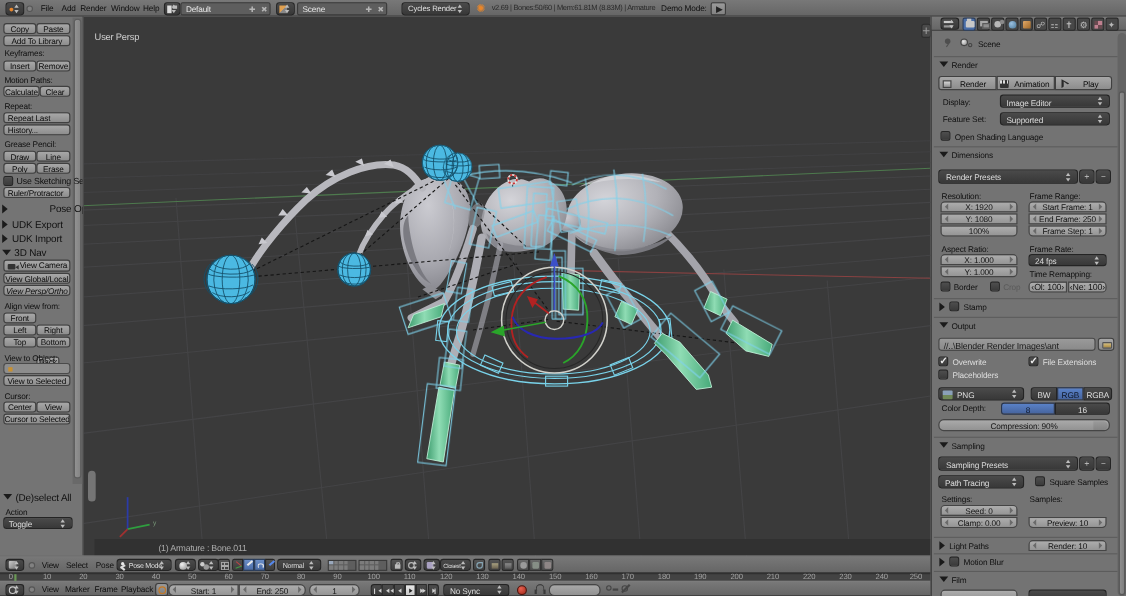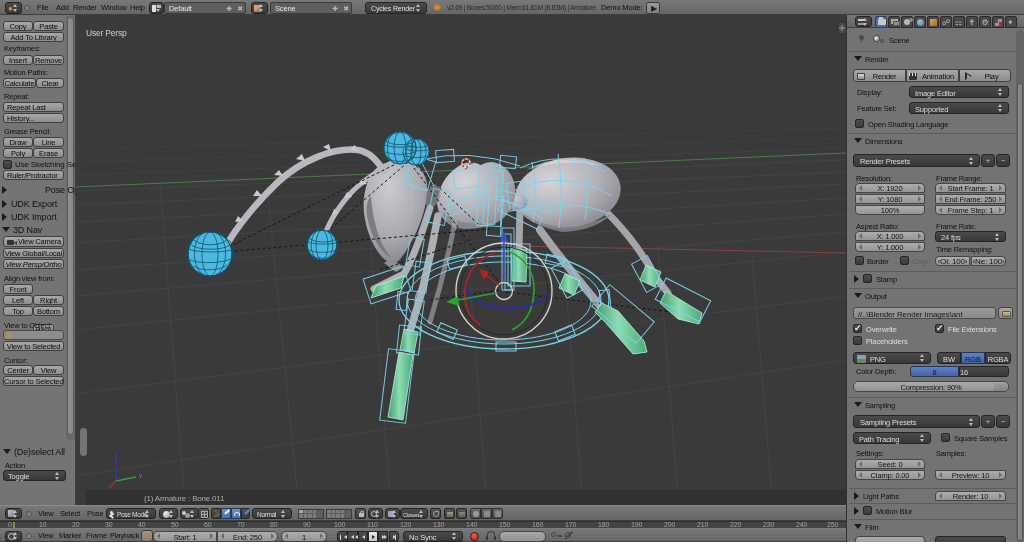--- a/index.html
+++ b/index.html
@@ -713,21 +713,21 @@
   <div class="abs" style="left:114px;top:337px;width:24px;height:12px;background:linear-gradient(#5a82c8,#46649e);border:1px solid #28354e;color:#0e1626;text-align:center;">
       <span style="position:absolute;left:0;right:0;top:1.5px;">RGB</span>
     </div>
   <div class="dk" style="left:138px;top:337px;width:26px;height:12px;border-radius:0 3px 3px 0;text-align:center;">
       <span style="position:absolute;left:0;right:0;top:1.5px;">RGBA</span>
     </div>
   <span class="lbl" style="left:9px;top:352px;">Color Depth:</span>
   <div class="abs" style="left:63px;top:351px;width:49px;height:11px;background:linear-gradient(#5a82c8,#46649e);border:1px solid #28354e;border-radius:3px 0 0 3px;color:#0e1626;text-align:center;">
       <span style="position:absolute;left:0;right:0;top:1px;">8</span>
     </div>
-  <div class="dk" style="left:112px;top:351px;width:50px;height:11px;border-radius:0 3px 3px 0;">
+  <div class="dk" style="left:112px;top:351px;width:50px;height:11px;border-radius:0 3px 3px 0;text-align:center;">
       <span style="position:absolute;left:0;right:0;top:1px;">16</span>
     </div>
   <div class="abs" style="left:6px;top:366px;width:156px;height:11px;background:linear-gradient(#aaaaaa,#929292);border:1px solid #454545;border-radius:5px;color:#141414;text-align:center;">
       <span style="position:absolute;left:0;right:0;top:1px;">Compression: 90%</span>
       <span style="position:absolute;right:1px;top:1px;width:13px;height:8px;background:linear-gradient(#9a9a9a,#848484);border-radius:0 4px 4px 0;"></span>
     </div>
 
   <div class="abs" style="left:2px;top:382px;width:167px;border-top:1px solid #5c5c5c;"></div>
   <div class="abs" style="left:7px;top:386px;"><i class="tri-d"></i><span>Sampling</span></div>
   <div class="dk" style="left:6px;top:400px;width:127px;height:13px;">

